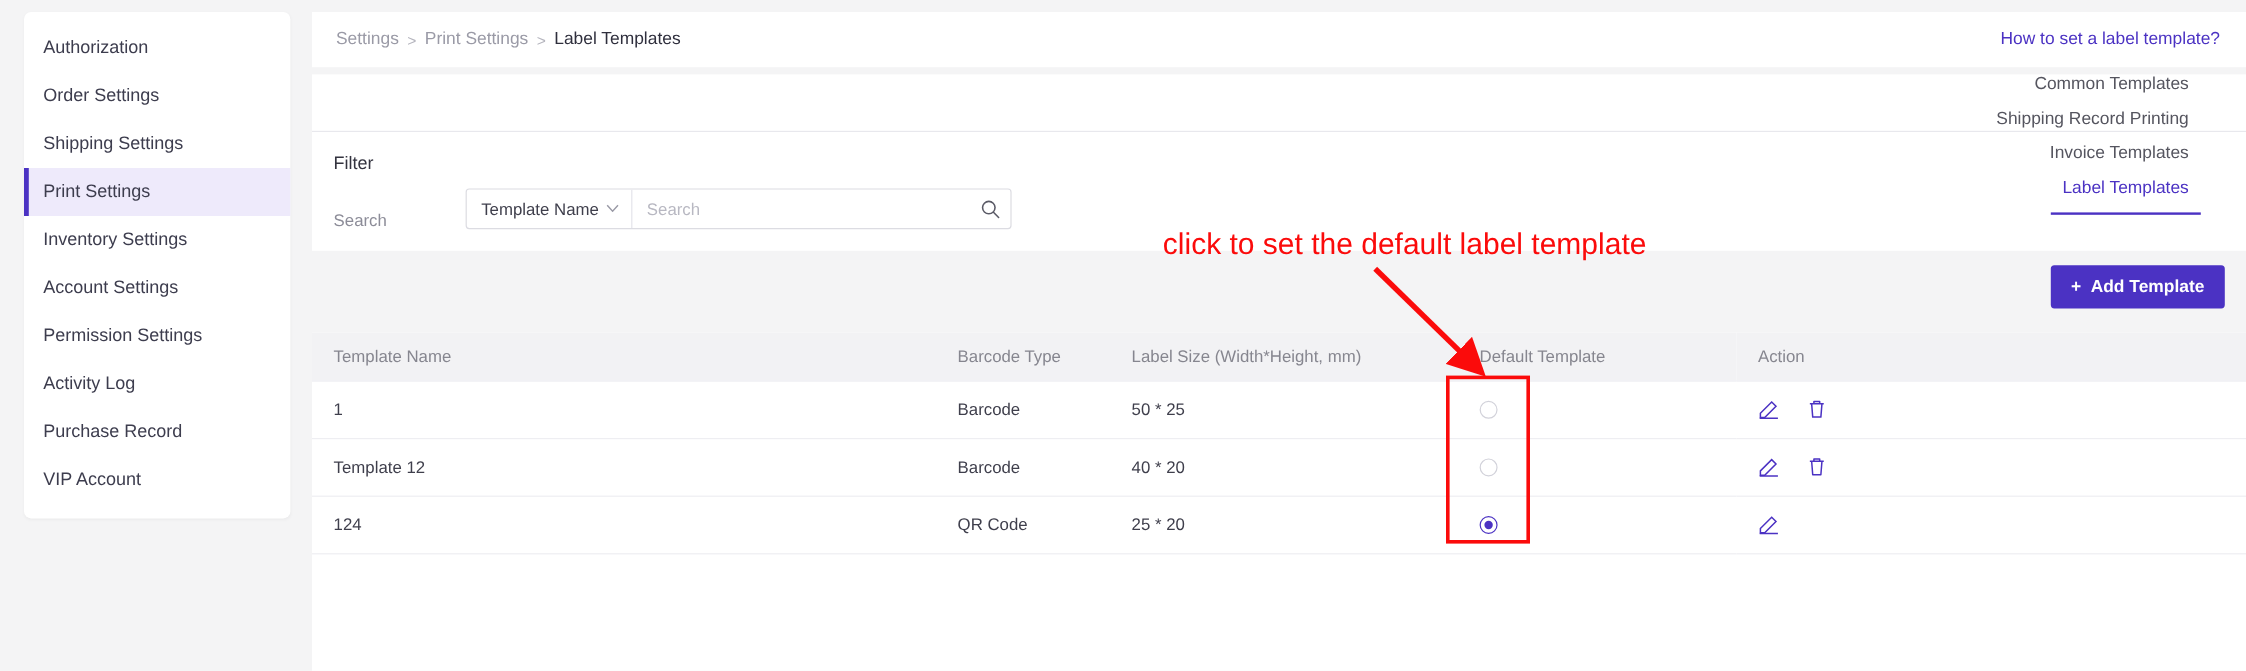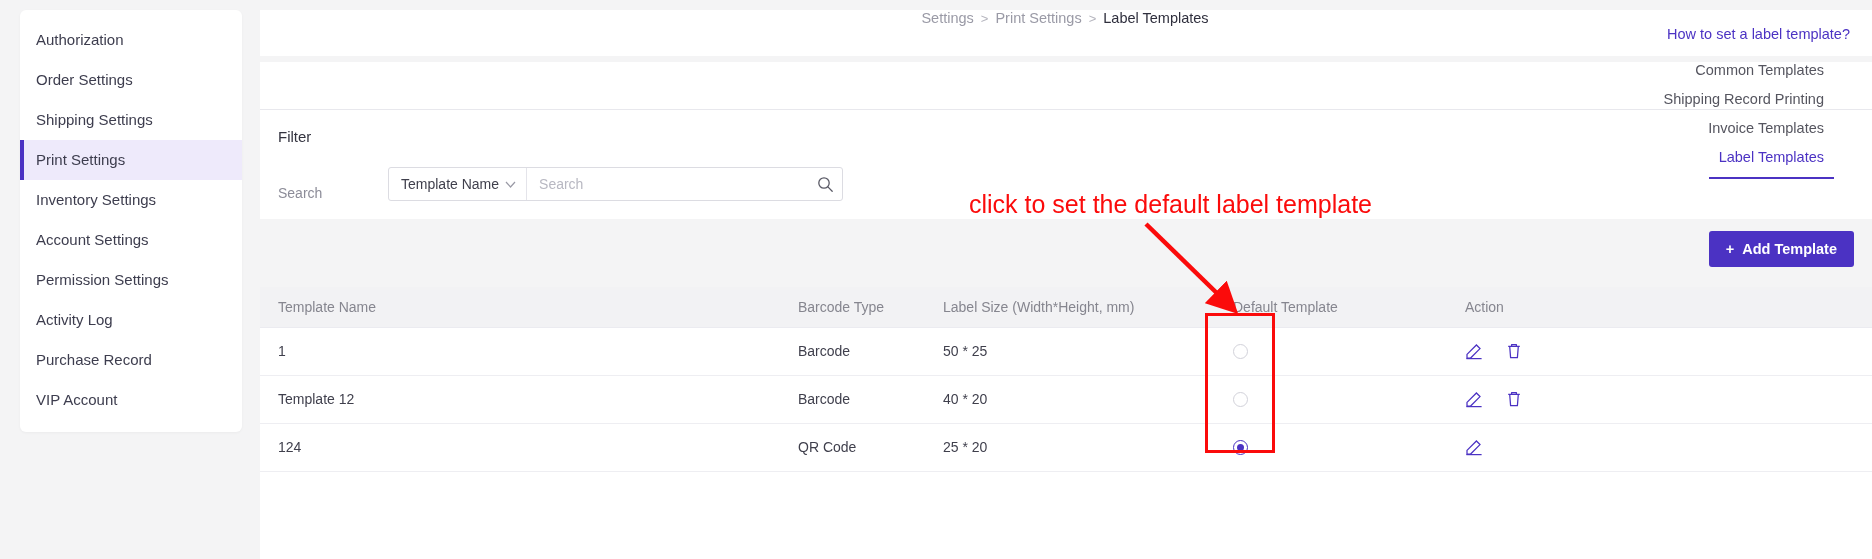--- a/index.html
+++ b/index.html
@@ -40,21 +40,20 @@
   
   .main { flex: 1; min-width: 0; padding: 10px 0 0 0; position: relative; }
 
   .breadcrumb-bar {
     background: #ffffff;
     height: 46px;
     display: flex;
     align-items: center;
     padding: 0 22px 0 20px;
     margin-right: 0;
-    flex-direction: column;
   }
   .crumbs { display: flex; align-items: center; font-size: 14.5px; }
   .crumb { color: #9a9aa6; }
   .crumb.current { color: #2f2f3d; }
   .crumb-sep { color: #b4b4bd; margin: 0 7px; font-size: 13px; }
   .help-link {
     margin-left: auto;
     color: #4b32c3;
     font-size: 14.5px;
     cursor: pointer;
@@ -84,21 +83,21 @@
     white-space: nowrap;
   }
   .tab.active { color: #4b32c3; font-weight: normal; }
   .tab.active::after {
     content: "";
     position: absolute; left: -8px; right: -8px; bottom: -1px;
     height: 2px; background: #4b32c3;
   }
 
   .filter-section { padding: 18px 20px 0 18px; }
-  .filter-title { font-size: 15px; color: #33333f; margin-bottom: 22px; }
+  .filter-title { font-size: 15px; color: #33333f; margin-bottom: 12px; }
   .filter-row { display: flex; align-items: flex-end; }
   .filter-label { font-size: 14px; color: #8c8c98; width: 110px; }
   .search-group {
     display: flex;
     align-items: stretch;
     border: 1px solid #dcdce2;
     border-radius: 3px;
     height: 34px;
     width: 455px;
     background: #fff;

